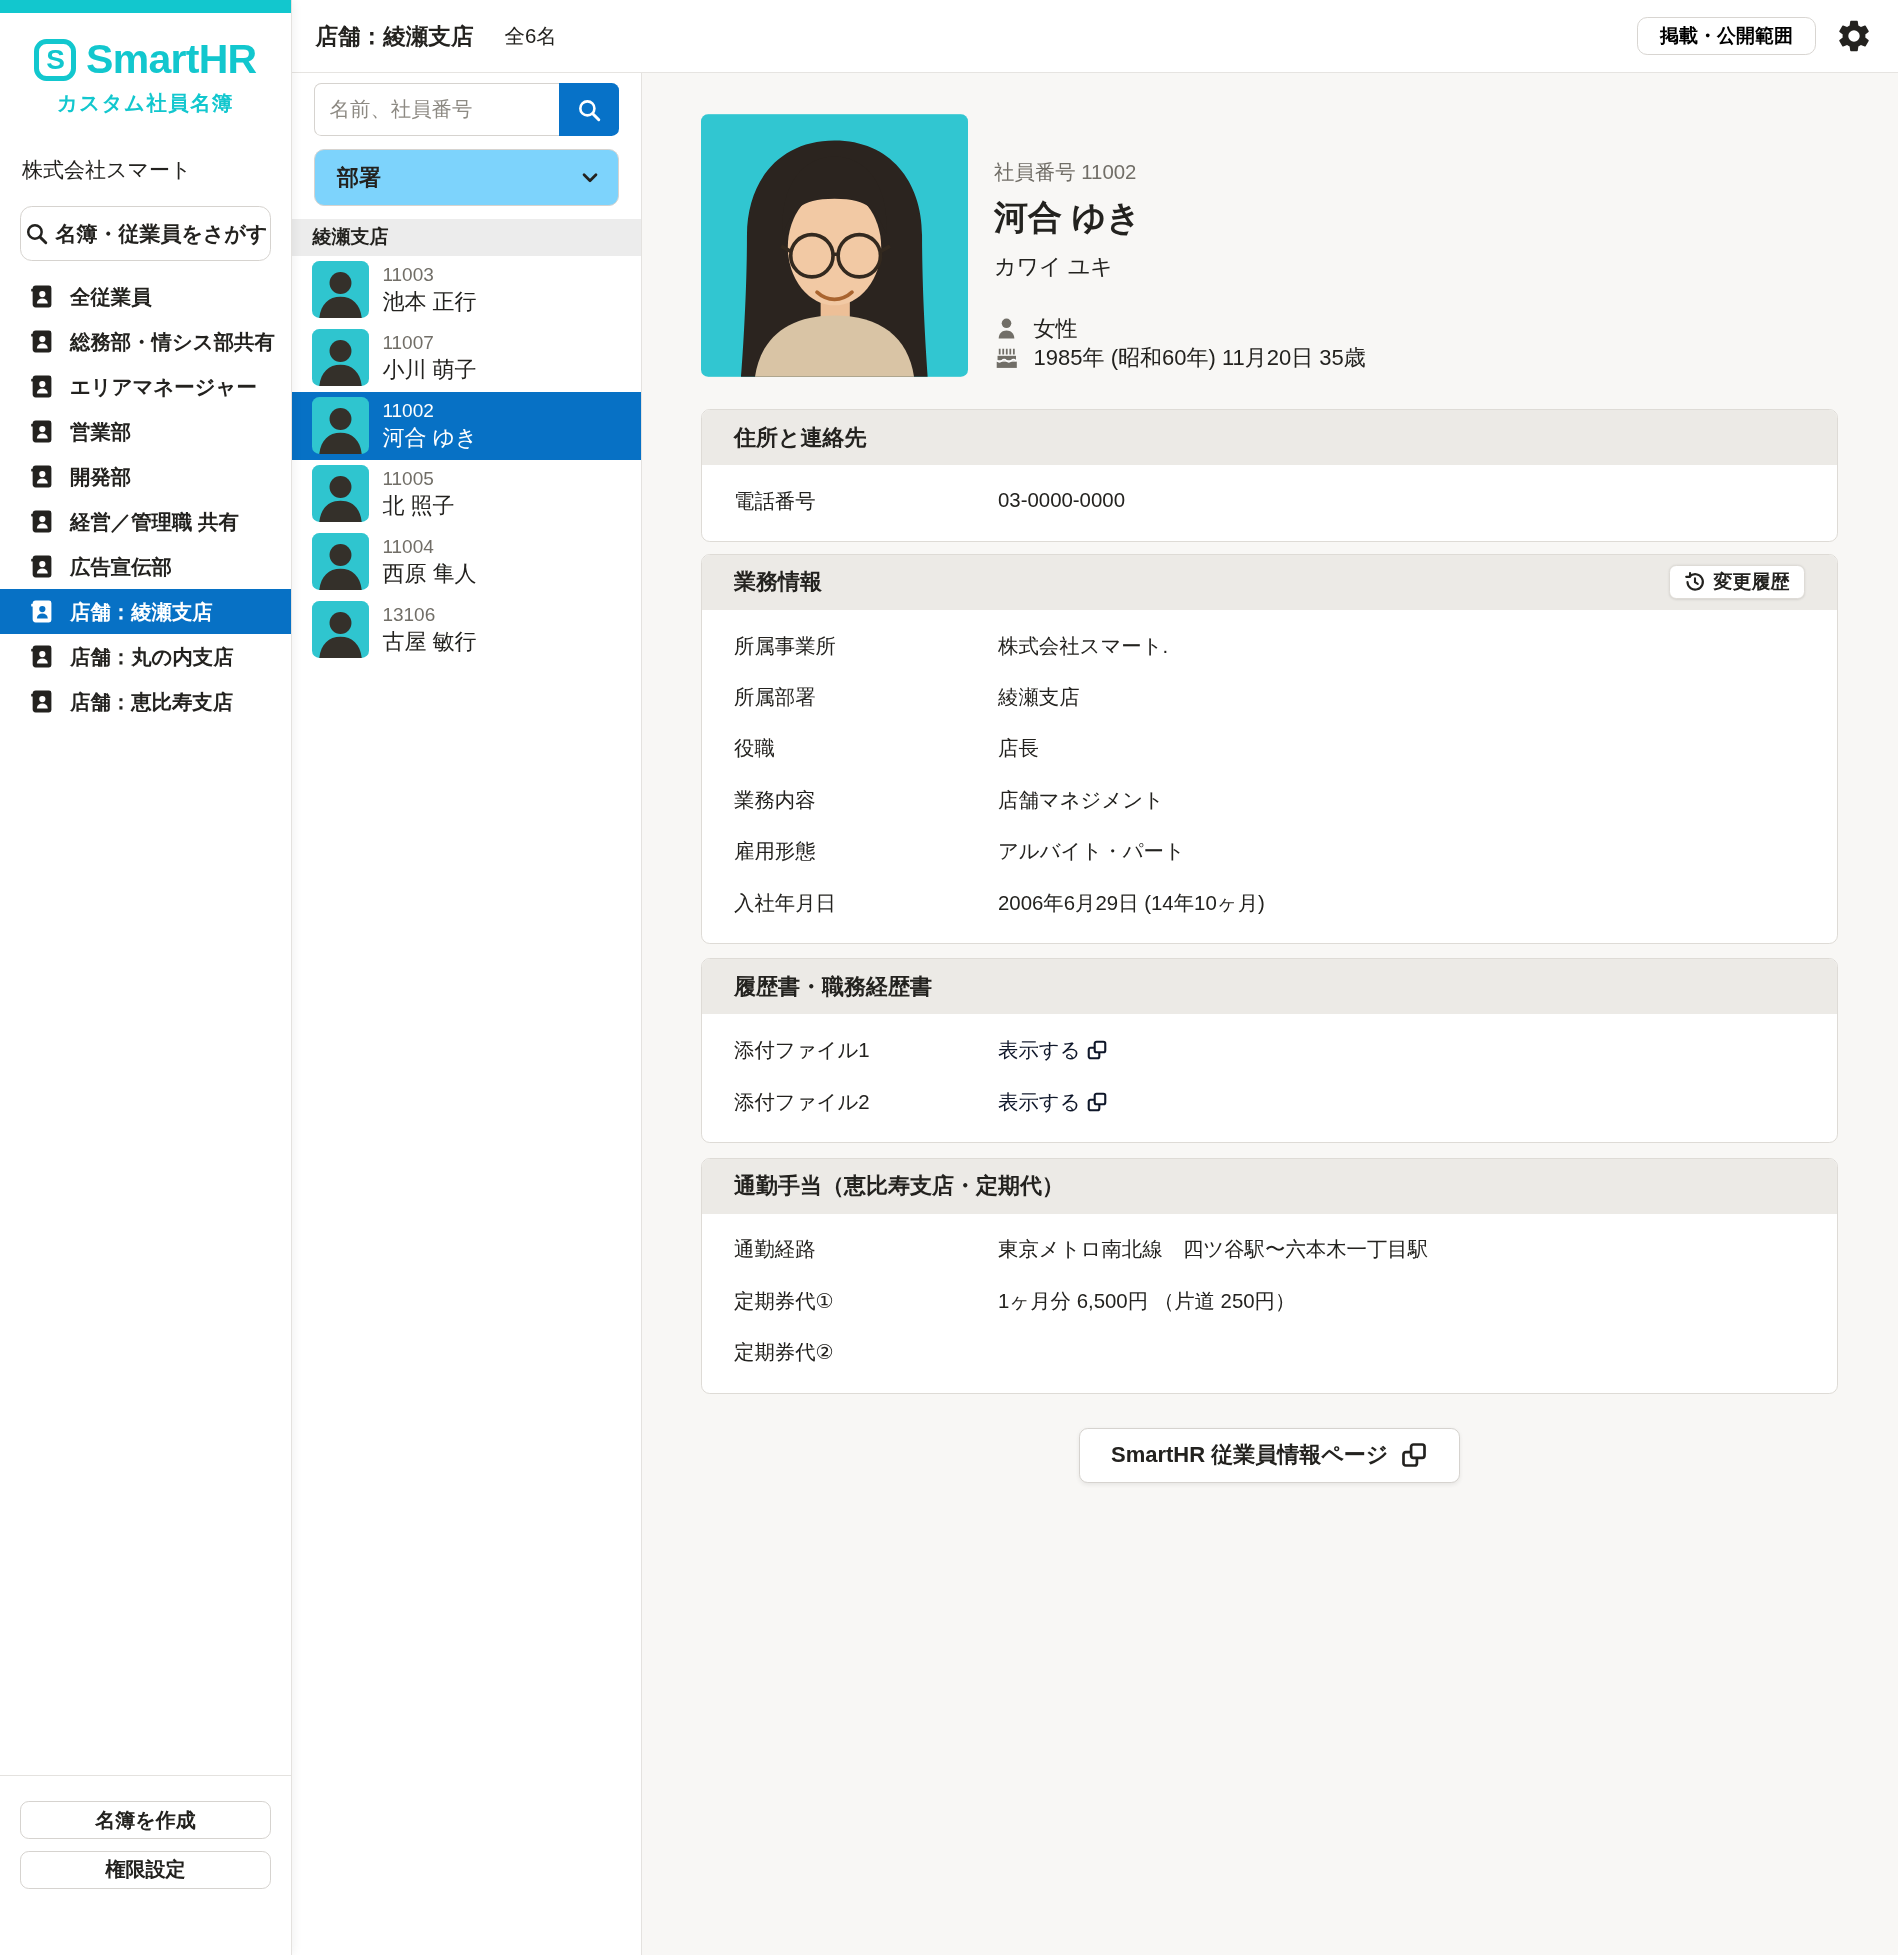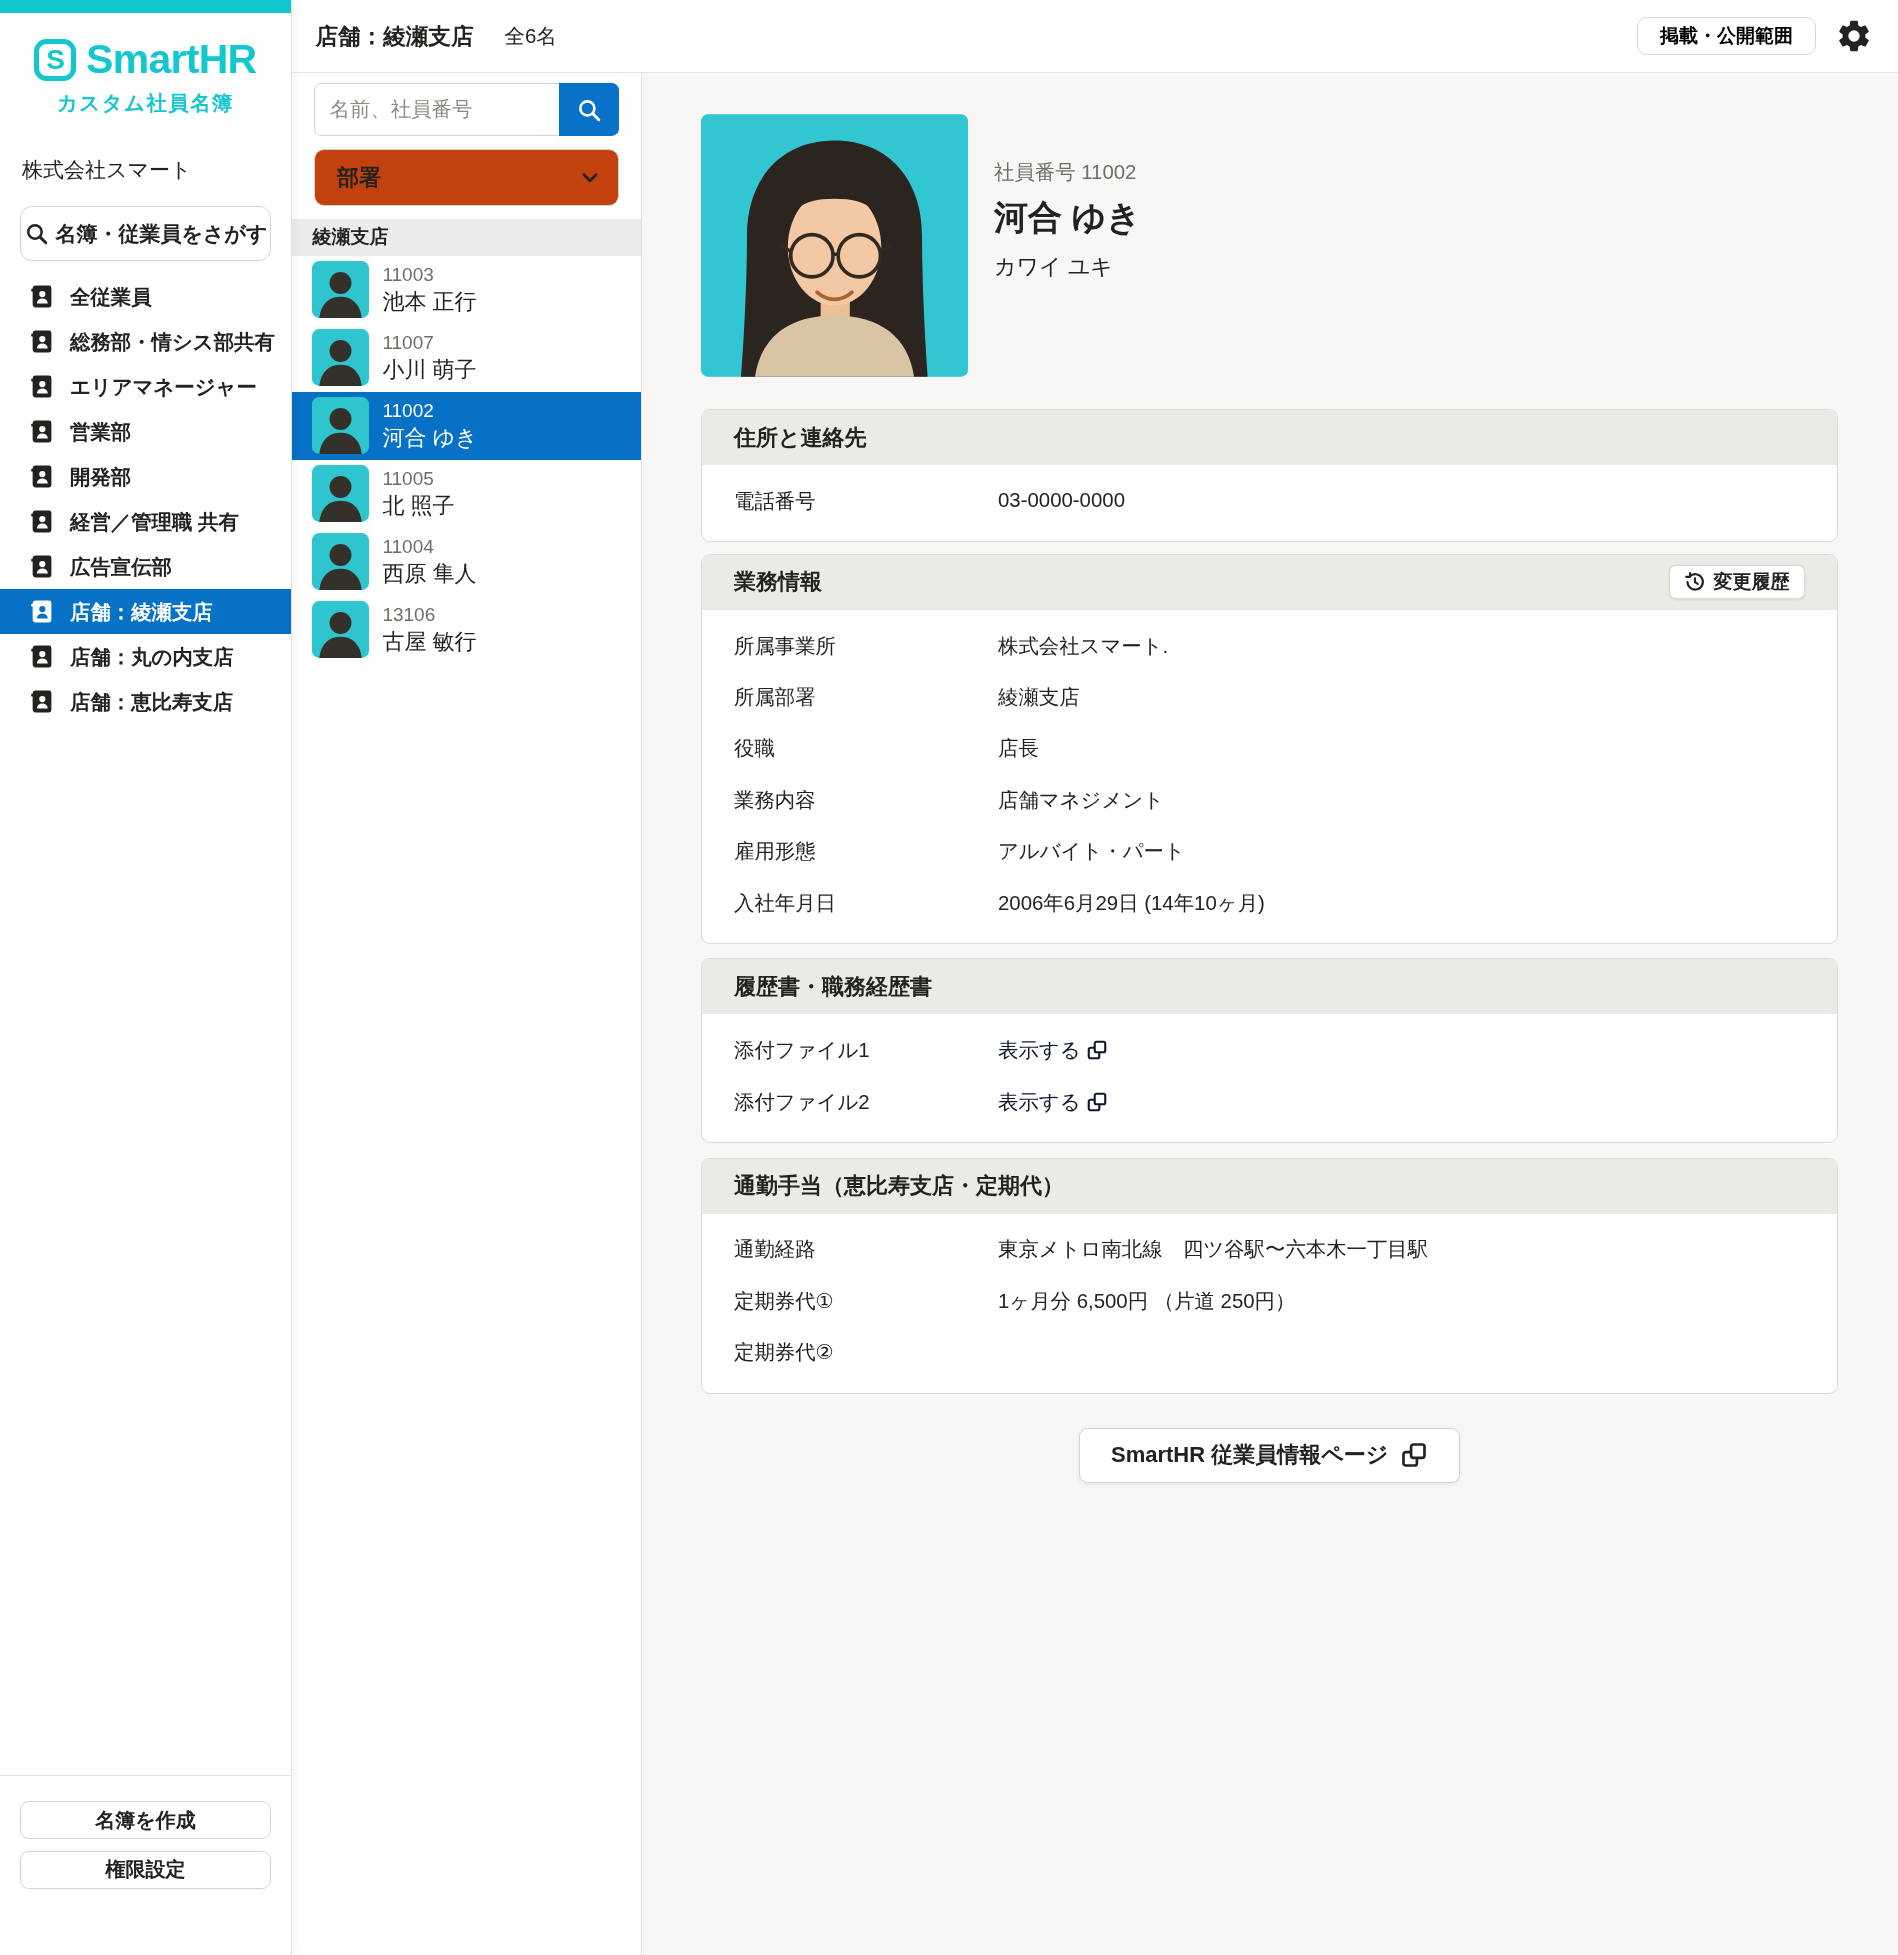--- a/index.html
+++ b/index.html
@@ -47,21 +47,21 @@
              border-right:0.7px solid #e4e2df; z-index:4; }
   .search-row { display:flex; margin:10.2px 22px 0; height:53px; }
   .search-input { flex:1; border:1.5px solid #d6d3cf; border-right:none; border-radius:7.3px 0 0 7.3px; font-size:20.4px;
                   padding:0 14.6px; color:#23221f; background:#fff; min-width:0; outline:none;
                   font-family:"Liberation Sans","DejaVu Sans",sans-serif; }
   .search-input::placeholder { color:#8d8a83; }
   .search-btn { width:60px; background:#0772c8; border:none; border-radius:0 7.3px 7.3px 0; display:flex;
                 align-items:center; justify-content:center; color:#fff; cursor:pointer; }
   .search-btn svg { width:26px; height:26px; }
   .filter-select { margin:13px 22px 0; height:57px; border:1.5px solid #d6d3cf; border-radius:10.2px; display:flex;
-                   align-items:center; padding:0 17.5px 0 22px; font-size:22px; font-weight:bold; background:#c2410c; cursor:pointer; }
+                   align-items:center; padding:0 17.5px 0 22px; font-size:22px; font-weight:bold; background:#7dd3fc; cursor:pointer; }
   .filter-select svg { margin-left:auto; width:22px; height:22px; }
   .group-header { margin-top:12.4px; height:37px; background:#ececec; display:flex; align-items:center;
                   padding-left:20.4px; font-size:19px; font-weight:bold; }
   .emp-row { height:68px; display:flex; align-items:center; gap:13px; padding-left:20.4px; cursor:pointer; }
   .emp-row.selected { background:#0771c5; }
   .emp-avatar { width:57px; height:57px; border-radius:7.3px; overflow:hidden; flex:0 0 57px; }
   .emp-avatar svg { display:block; width:57px; height:57px; }
   .emp-no { font-size:19px; color:#716e67; line-height:1.2; }
   .emp-name { font-size:22px; color:#23221f; line-height:1.25; margin-top:1.5px; }
   .emp-row.selected .emp-no, .emp-row.selected .emp-name { color:#fff; }
@@ -353,20 +353,34 @@
             <path d="M181 192h7M123 188l-13-7M246 188l13-7"></path>
           </g>
           <path d="M159 244c14 13 34 13 48 0" stroke="#a9642f" stroke-width="5" fill="none" stroke-linecap="round"></path>
           <path fill="#d9c4a5" d="M74 360c8-54 46-84 109-84s101 30 109 84Z"></path>
         </svg>
       </div>
       <div class="pinfo">
         <div class="p-empno">社員番号 11002</div>
         <div class="p-name">河合 ゆき</div>
         <div class="p-kana">カワイ ユキ</div>
+        <div class="p-attrs">
+          <div class="p-attr">
+            <svg viewBox="0 0 34 34" width="25" height="25">
+                <use href="#icon-person"></use>
+              </svg>
+            <span>女性</span>
+          </div>
+          <div class="p-attr">
+            <svg viewBox="0 0 34 34" width="25" height="25">
+                <use href="#icon-cake"></use>
+              </svg>
+            <span>1985年 (昭和60年) 11月20日 35歳</span>
+          </div>
+        </div>
       </div>
     </div>
 
     <section class="card first">
       <div class="card-header">住所と連絡先</div>
       <div class="card-body">
         <div class="crow">
           <div class="clabel">電話番号</div>
           <div class="cvalue">03-0000-0000</div>
         </div>

